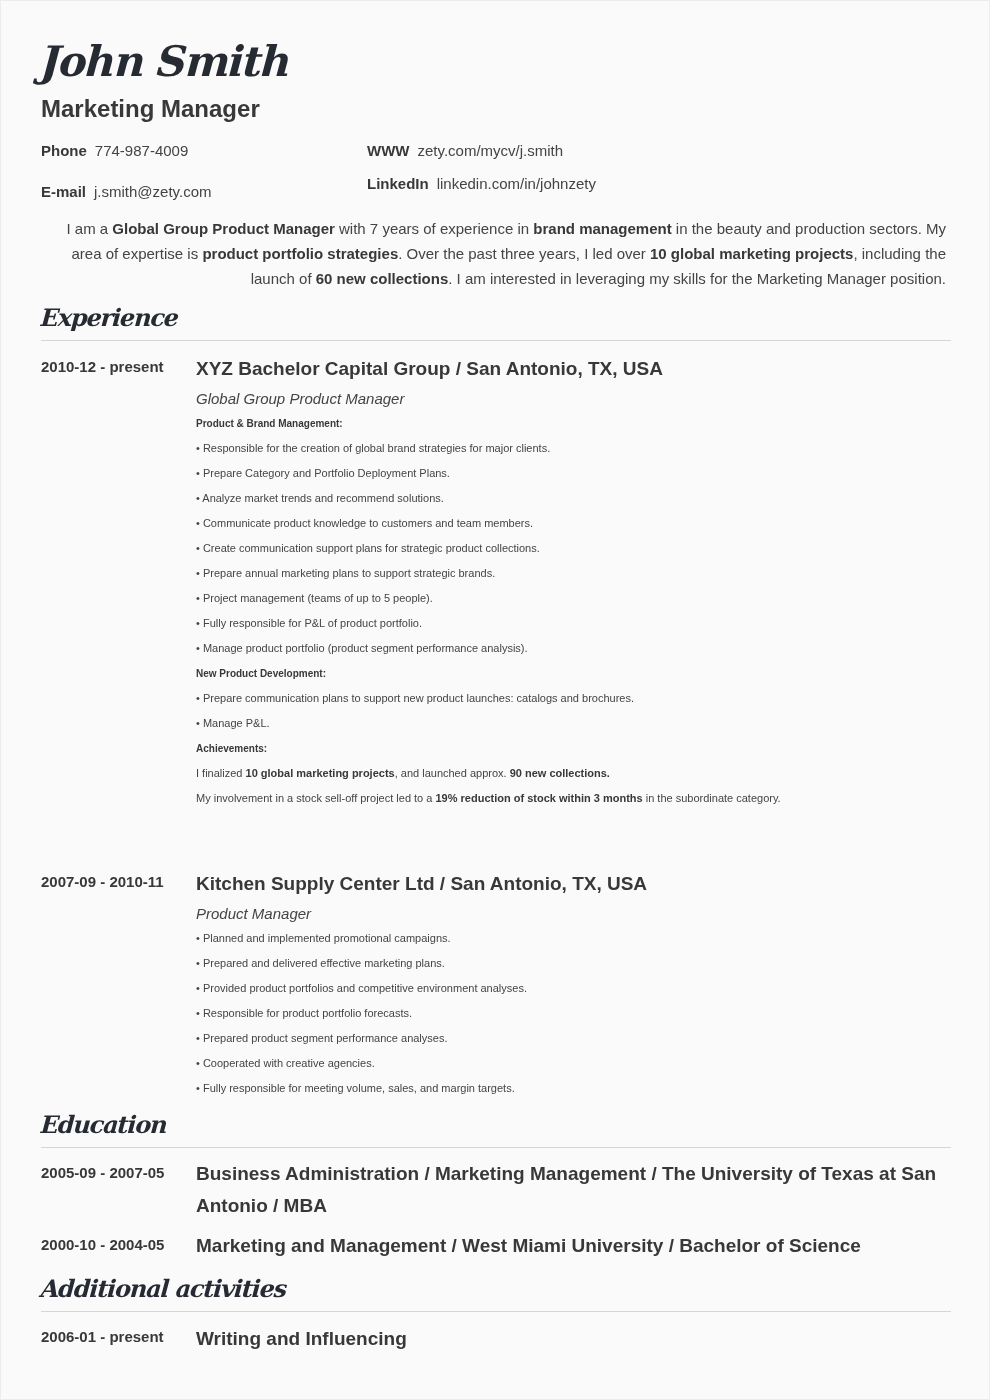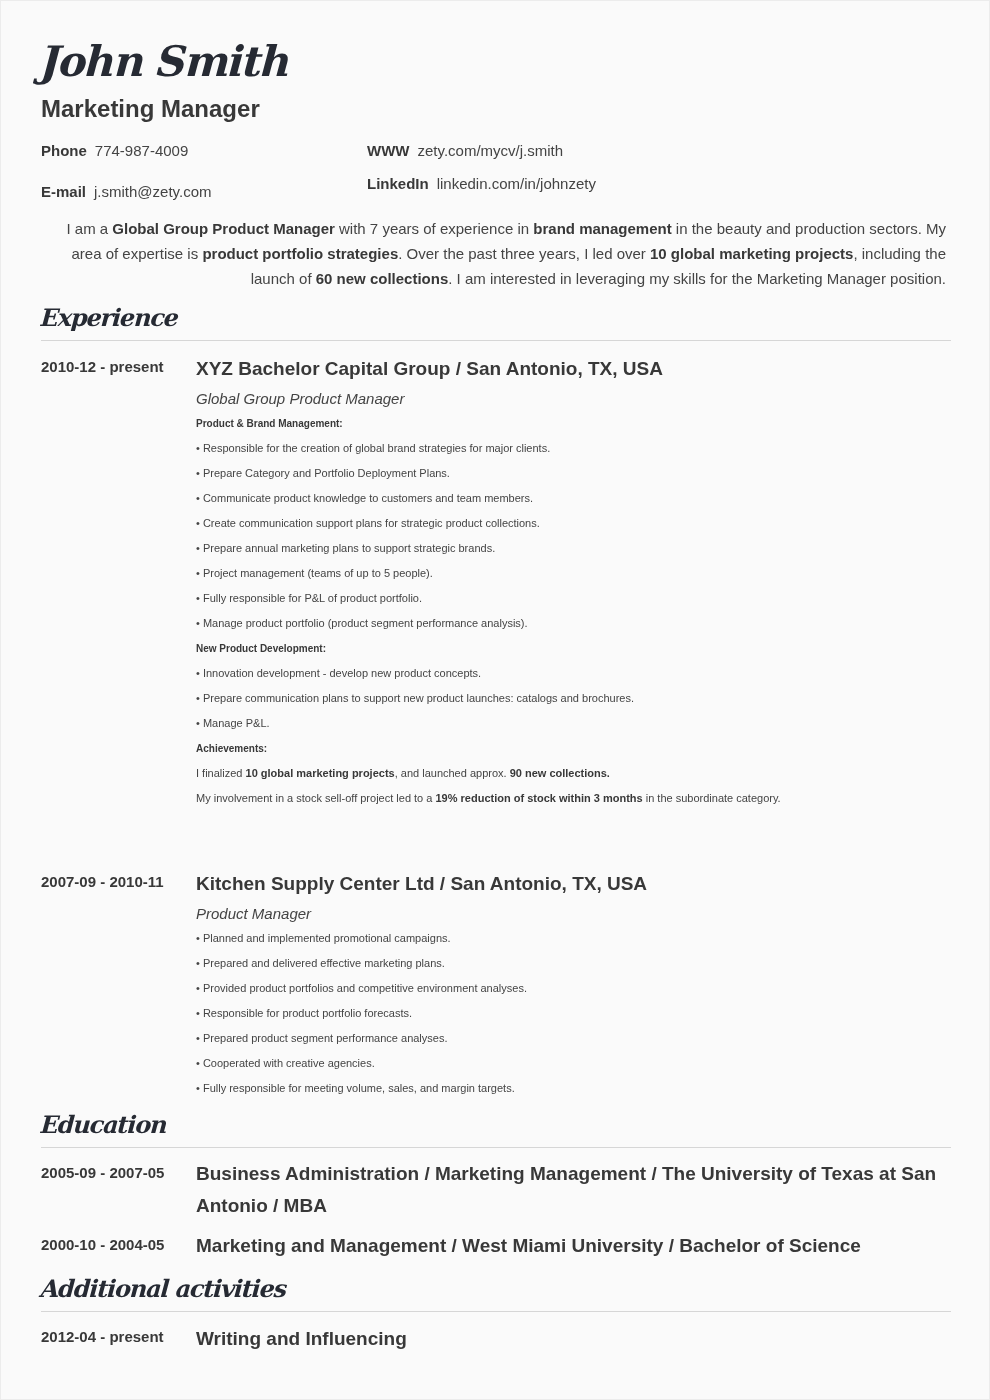--- a/index.html
+++ b/index.html
@@ -116,28 +116,28 @@
 
     <div class="entry" style="top:357px;">
       <div class="date">2010-12 - present</div>
       <div class="body">
         <div class="company">XYZ Bachelor Capital Group / San Antonio, TX, USA</div>
         <div class="role">Global Group Product Manager</div>
         <div id="exp0-lines">
             <div class="sub">Product &amp; Brand Management:</div>
             <div class="line">• Responsible for the creation of global brand strategies for major clients.</div>
             <div class="line">• Prepare Category and Portfolio Deployment Plans.</div>
+            <div class="line">• Analyze market trends and recommend solutions.</div>
             <div class="line">• Communicate product knowledge to customers and team members.</div>
             <div class="line">• Create communication support plans for strategic product collections.</div>
             <div class="line">• Prepare annual marketing plans to support strategic brands.</div>
             <div class="line">• Project management (teams of up to 5 people).</div>
             <div class="line">• Fully responsible for P&amp;L of product portfolio.</div>
             <div class="line">• Manage product portfolio (product segment performance analysis).</div>
             <div class="sub">New Product Development:</div>
-            <div class="line">• Innovation development - develop new product concepts.</div>
             <div class="line">• Prepare communication plans to support new product launches: catalogs and brochures.</div>
             <div class="line">• Manage P&amp;L.</div>
             <div class="sub">Achievements:</div>
             <div class="line"><span>I finalized </span><b>10 global marketing projects</b><span>, and launched approx. </span><b>90 new collections.</b></div>
             <div class="line"><span>My involvement in a stock sell-off project led to a </span><b>19% reduction of stock within 3 months</b><span> in the subordinate category.</span></div>
           </div>
       </div>
     </div>
 
     <div class="entry" style="top:872px;">
@@ -173,20 +173,20 @@
       <div class="body">
         <div class="company">Marketing and Management / West Miami University / Bachelor of Science</div>
       </div>
     </div>
 
     <div class="section-head sh-add">
       <span>Additional activities</span>
     </div>
 
     <div class="entry" style="top:1327px;">
-      <div class="date">2012-04 - present</div>
+      <div class="date">2006-01 - present</div>
       <div class="body">
         <div class="company">Writing and Influencing</div>
       </div>
     </div>
 
   </div>
 </div>
 
 </body></html>

